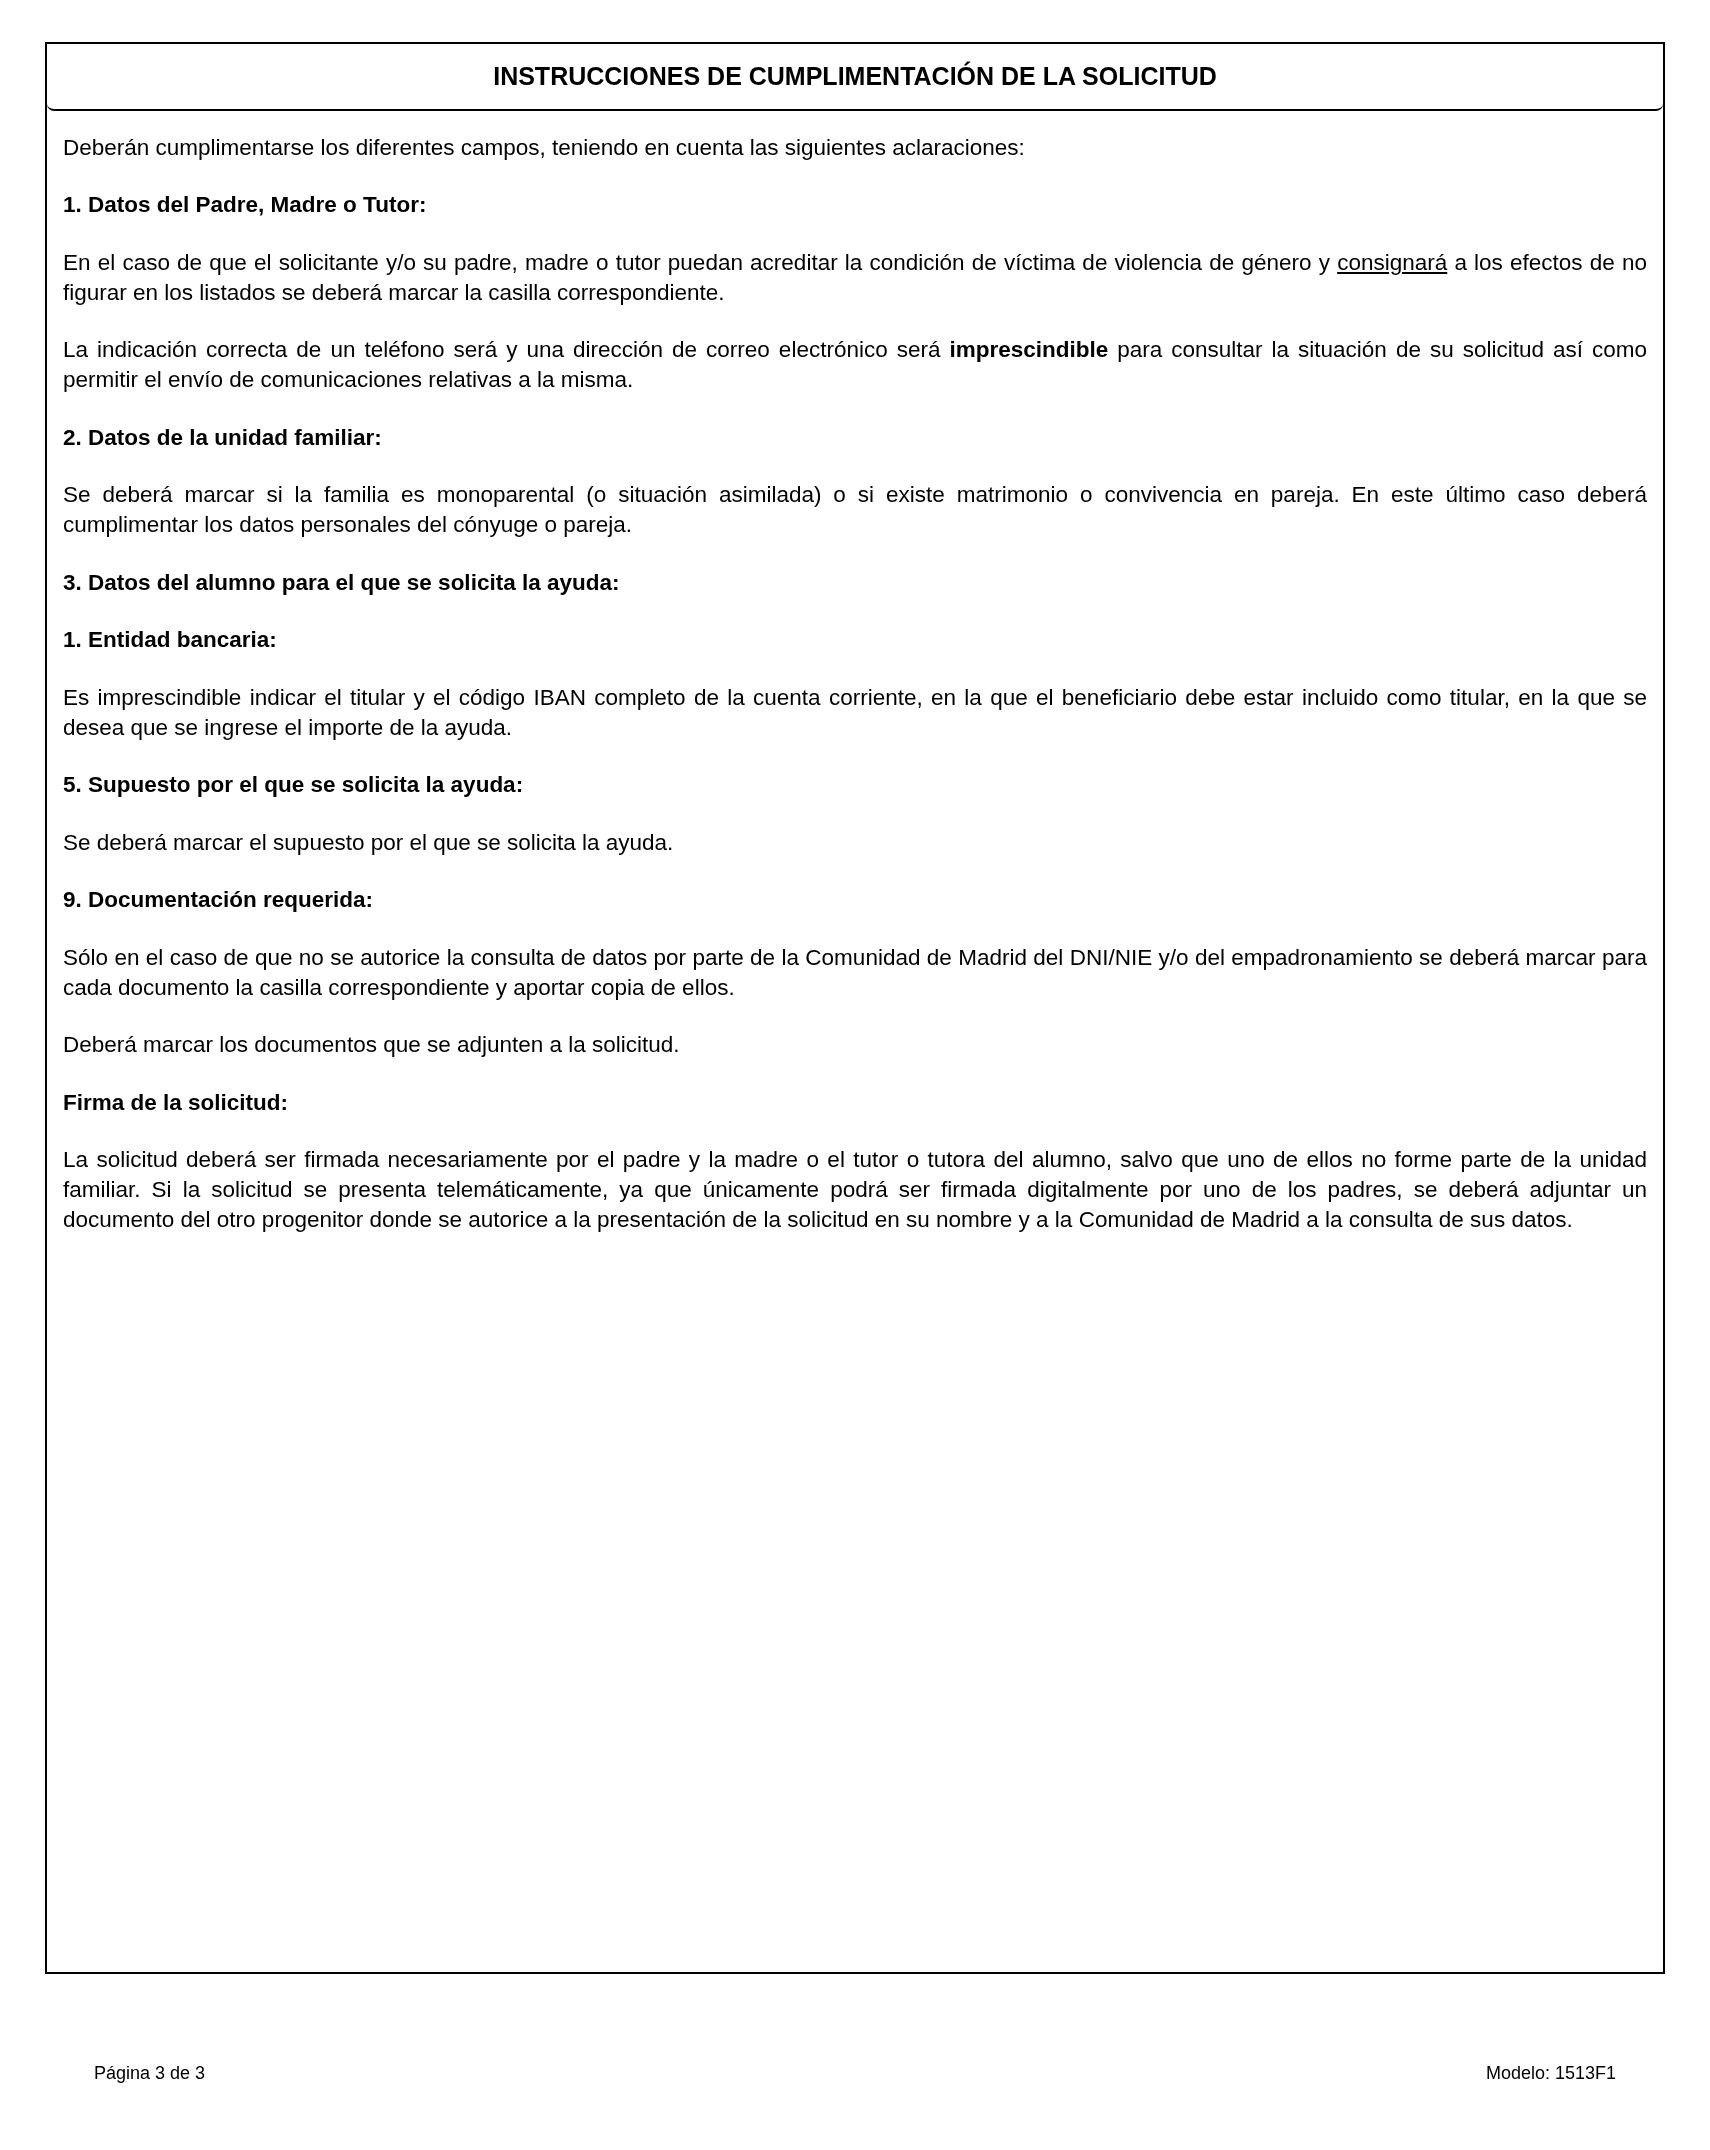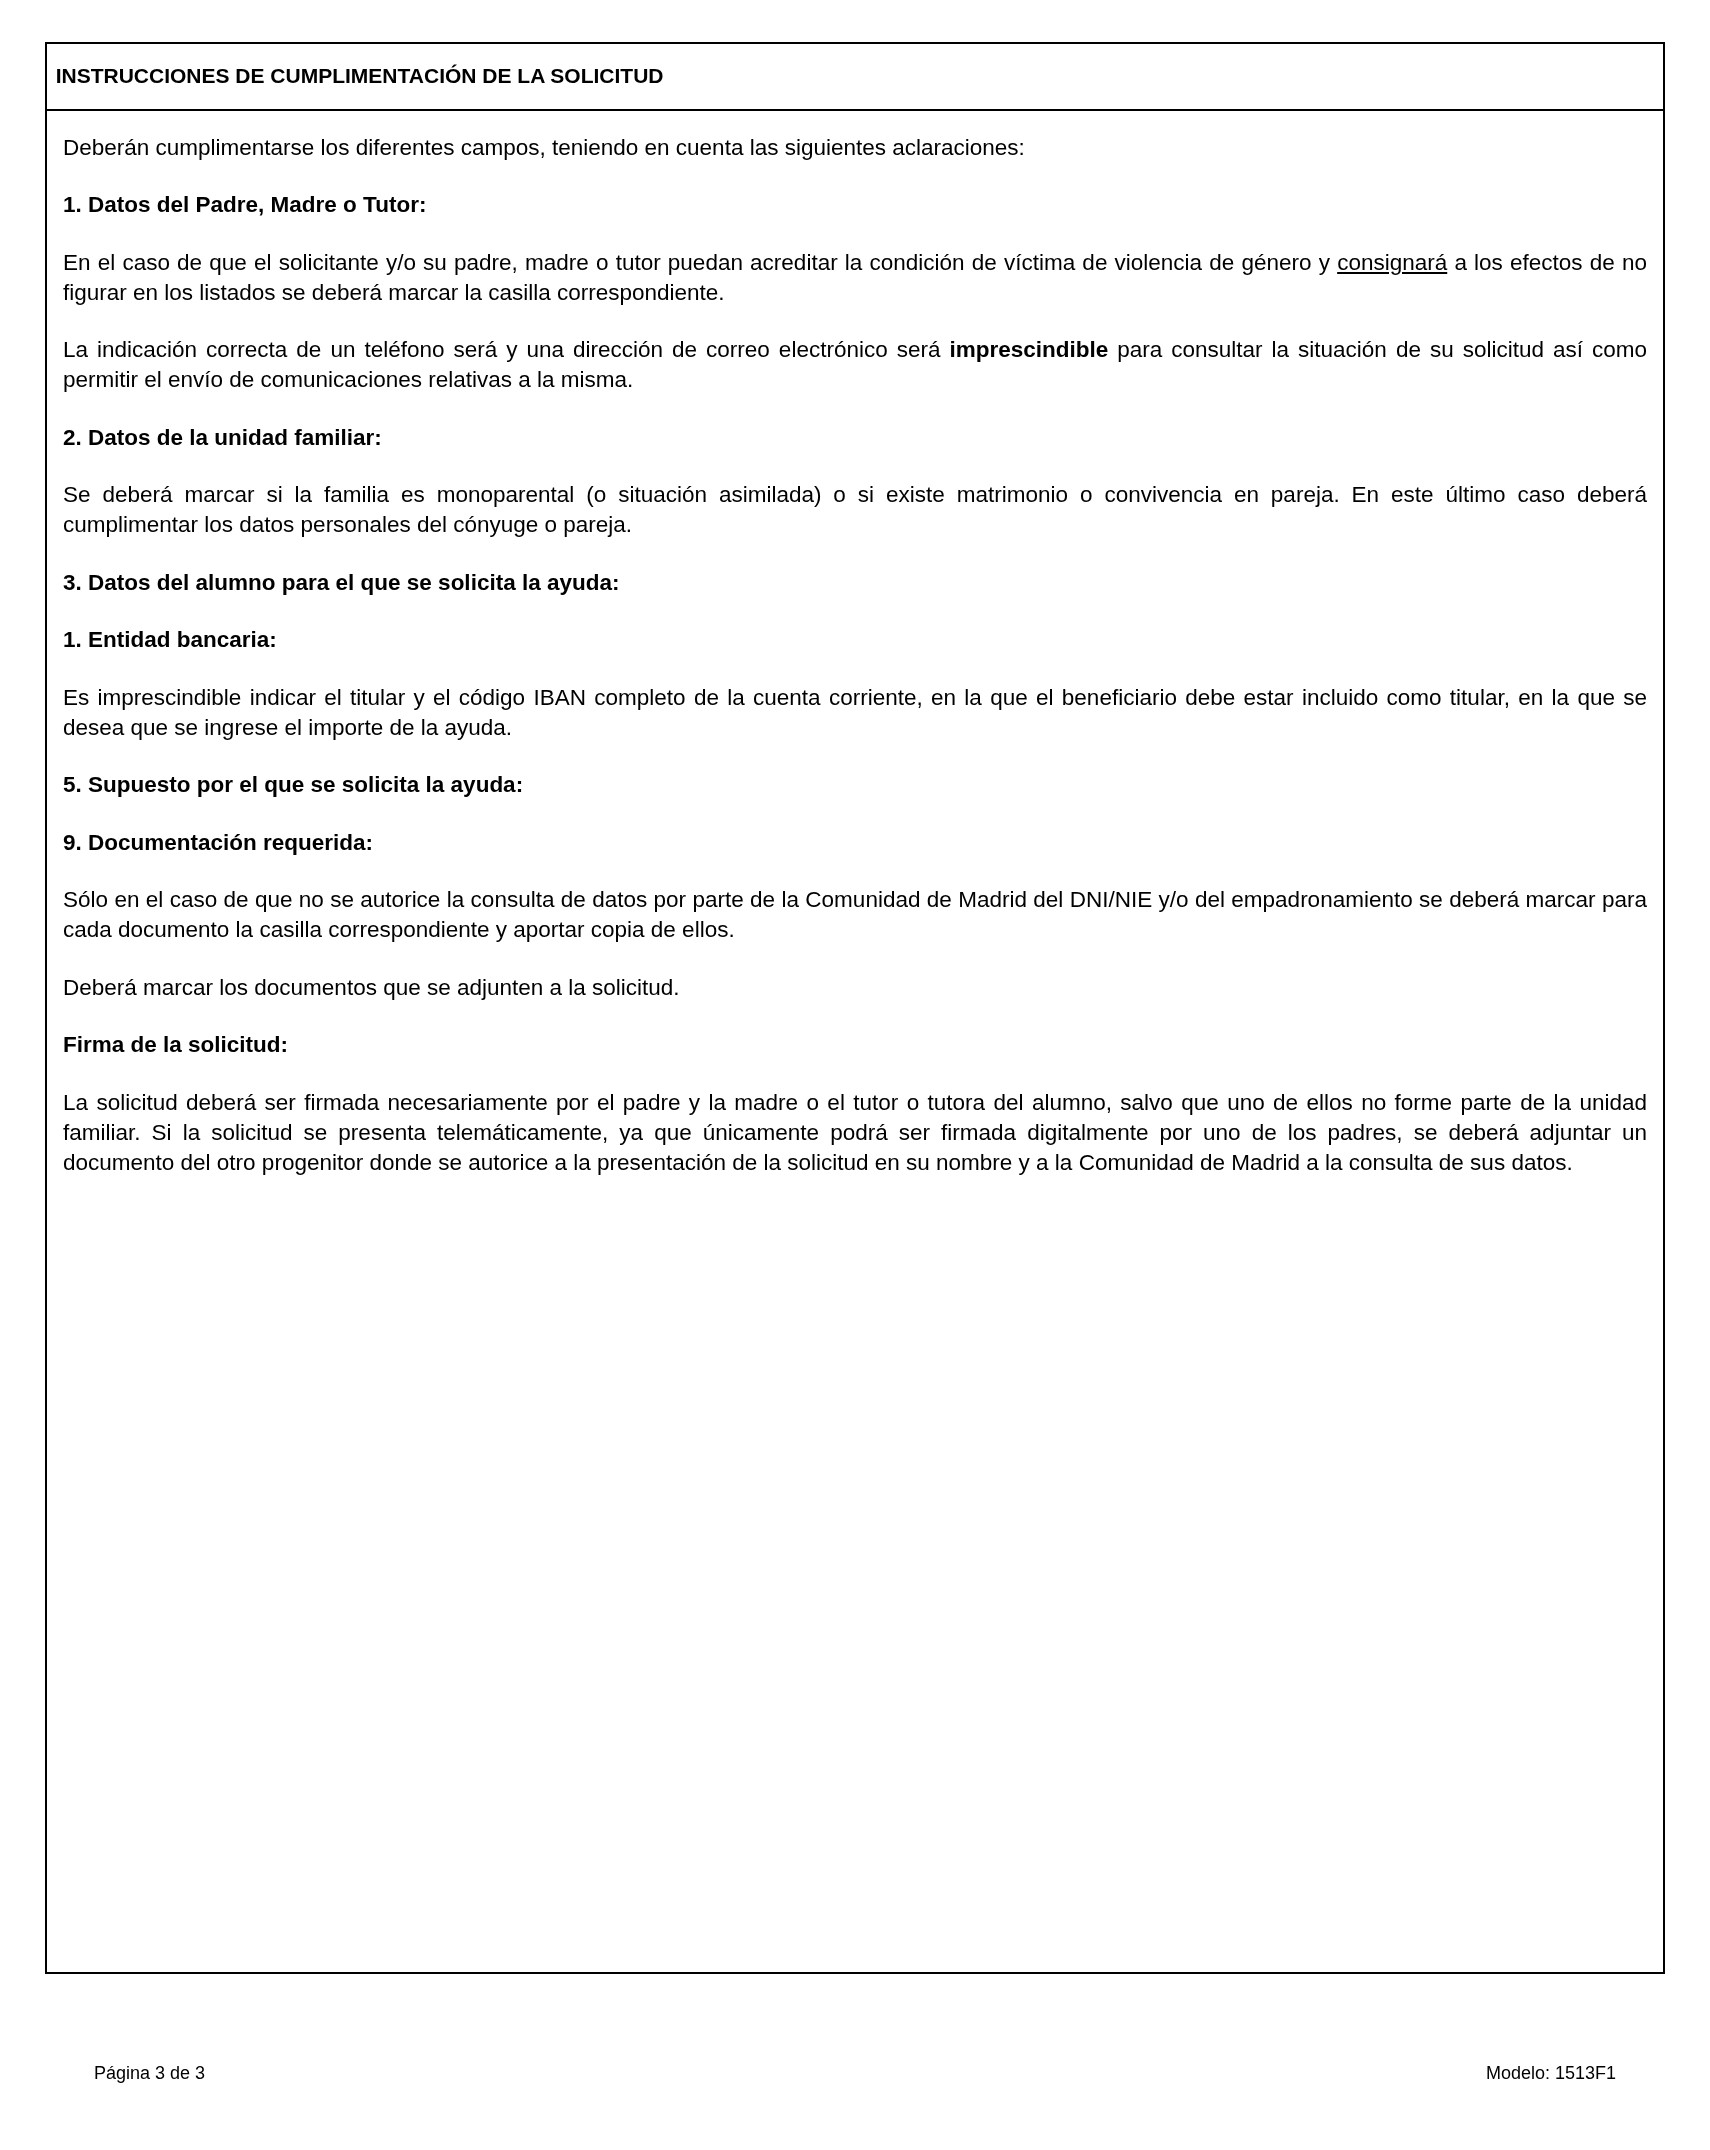--- a/index.html
+++ b/index.html
@@ -21,24 +21,26 @@
     left: 45px;
     top: 42px;
     width: 1620px;
     height: 1932px;
     border: 2.2px solid #000000;
     box-sizing: border-box;
     background: #ffffff;
   }
   .doc-title {
     border-bottom: 2.2px solid #000000;
+    text-align: center;
     font-weight: bold;
-    font-size: 21px;
+    font-size: 25px;
     line-height: 30px;
     padding: 17.4px 8.7px;
+    border-radius: 7px;
   }
   .doc-body {
     padding: 22px 16px 0 16px;
     font-size: 22.5px;
     line-height: 30px;
   }
   .doc-body p.paragraph {
     margin: 0 0 27.5px 0;
     text-align: justify;
   }
@@ -79,20 +81,21 @@
         <p class="paragraph"><span>Deberán cumplimentarse los diferentes campos, teniendo en cuenta las siguientes aclaraciones:</span></p>
         <h2 class="heading">1. Datos del Padre, Madre o Tutor:</h2>
         <p class="paragraph space-before"><span>En el caso de que el solicitante y/o su padre, madre o tutor puedan acreditar la condición de víctima de violencia de género y </span><span class="seg-underline">consignará</span><span> a los efectos de no figurar en los listados se deberá marcar la casilla correspondiente.</span></p>
         <p class="paragraph space-before"><span>La indicación correcta de un teléfono será y una dirección de correo electrónico será </span><span class="seg-bold">imprescindible</span><span> para consultar la situación de su solicitud así como permitir el envío de comunicaciones relativas a la misma.</span></p>
         <h2 class="heading">2. Datos de la unidad familiar:</h2>
         <p class="paragraph"><span>Se deberá marcar si la familia es monoparental (o situación asimilada) o si existe matrimonio o convivencia en pareja. En este último caso deberá cumplimentar los datos personales del cónyuge o pareja.</span></p>
         <h2 class="heading">3. Datos del alumno para el que se solicita la ayuda:</h2>
         <h2 class="heading">1. Entidad bancaria:</h2>
         <p class="paragraph"><span>Es imprescindible indicar el titular y el código IBAN completo de la cuenta corriente, en la que el beneficiario debe estar incluido como titular, en la que se desea que se ingrese el importe de la ayuda.</span></p>
         <h2 class="heading">5. Supuesto por el que se solicita la ayuda:</h2>
+        <p class="paragraph"><span>Se deberá marcar el supuesto por el que se solicita la ayuda.</span></p>
         <h2 class="heading">9. Documentación requerida:</h2>
         <p class="paragraph"><span>Sólo en el caso de que no se autorice la consulta de datos por parte de la Comunidad de Madrid del DNI/NIE y/o del empadronamiento se deberá marcar para cada documento la casilla correspondiente y aportar copia de ellos.</span></p>
         <p class="paragraph"><span>Deberá marcar los documentos que se adjunten a la solicitud.</span></p>
         <h2 class="heading space-before">Firma de la solicitud:</h2>
         <p class="paragraph space-before"><span>La solicitud deberá ser firmada necesariamente por el padre y la madre o el tutor o tutora del alumno, salvo que uno de ellos no forme parte de la unidad familiar. Si la solicitud se presenta telemáticamente, ya que únicamente podrá ser firmada digitalmente por uno de los padres, se deberá adjuntar un documento del otro progenitor donde se autorice a la presentación de la solicitud en su nombre y a la Comunidad de Madrid a la consulta de sus datos.</span></p>
       </div>
   </div>
   <div class="footer-left">Página 3 de 3</div>
   <div class="footer-right">Modelo: 1513F1</div>
 </div>

